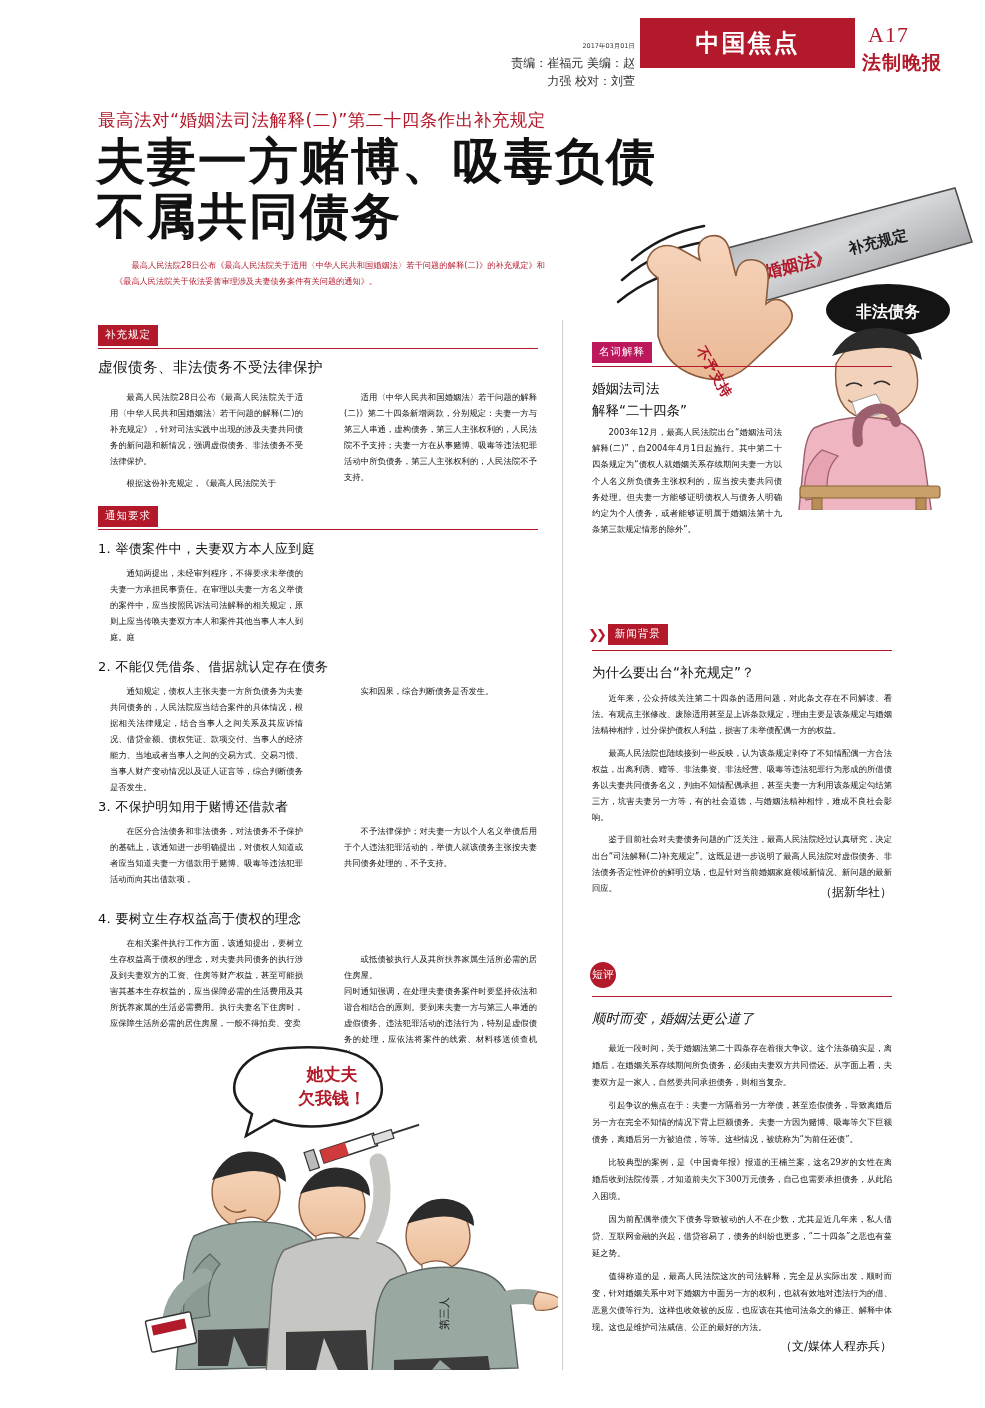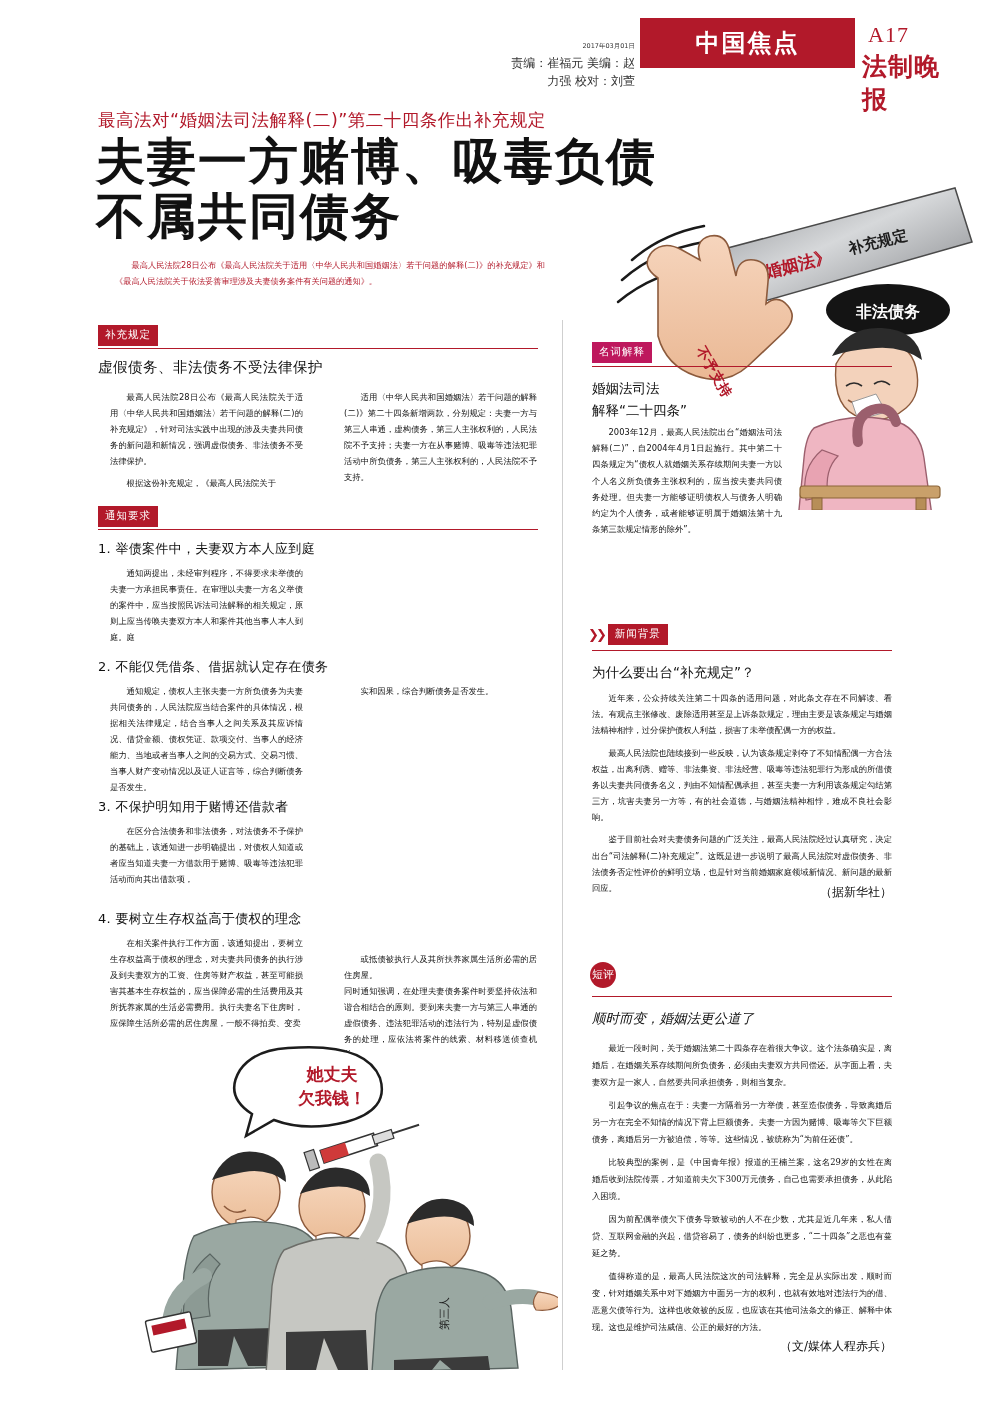--- a/index.html
+++ b/index.html
@@ -4,21 +4,21 @@
 <style>
   html,body{margin:0;padding:0;background:#fff;}
   body{width:985px;height:1408px;font-family:"DejaVu Sans","Liberation Sans",sans-serif;color:#111;position:relative;overflow:hidden;}
   .page{position:absolute;left:0;top:0;width:985px;height:1408px;background:#fff;}
 
   
   .masthead{position:absolute;left:640px;top:18px;width:310px;height:66px;}
   .mast-box{position:absolute;left:0;top:0;width:215px;height:50px;background:#b2192a;}
   .mast-title{position:absolute;left:0;top:0;width:215px;height:50px;line-height:50px;text-align:center;color:#fff;font-size:24px;font-weight:bold;letter-spacing:2px;font-family:"DejaVu Sans",sans-serif;}
   .mast-page{position:absolute;left:228px;top:4px;font-size:22px;color:#b2192a;font-family:"Liberation Serif",serif;letter-spacing:1px;}
-  .mast-sub{position:absolute;left:222px;top:32px;font-size:25px;color:#b2192a;font-weight:bold;letter-spacing:1px;}
+  .mast-sub{position:absolute;left:222px;top:32px;font-size:19px;color:#b2192a;font-weight:bold;letter-spacing:1px;}
   .mast-credit{position:absolute;left:-135px;top:36px;width:130px;text-align:right;font-size:12px;color:#333;line-height:1.5;}
   .mast-date{position:absolute;left:-105px;top:24px;width:100px;text-align:right;font-size:6.5px;color:#333;}
 
   
   .kicker{position:absolute;left:98px;top:108px;font-size:17.5px;color:#b2192a;letter-spacing:0.5px;white-space:nowrap;}
   .headline{position:absolute;left:96px;top:134px;width:620px;font-size:49px;font-weight:bold;line-height:1.13;letter-spacing:2px;color:#111;}
 
   .lede{position:absolute;left:115px;top:258px;width:430px;font-size:8.2px;line-height:1.95;color:#b2192a;text-align:justify;}
   .lede p{margin:0 0 5px 0;text-indent:2em;}
 
@@ -159,20 +159,23 @@
     <p>通知规定，债权人主张夫妻一方所负债务为夫妻共同债务的，人民法院应当结合案件的具体情况，根据相关法律规定，结合当事人之间关系及其应诉情况、借贷金额、债权凭证、款项交付、当事人的经济能力、当地或者当事人之间的交易方式、交易习惯、当事人财产变动情况以及证人证言等，综合判断债务是否发生。</p>
   </div>
   <div class="body-col" style="left:332px;top:684px;width:205px;">
     <p>实和因果，综合判断债务是否发生。</p>
   </div>
 
   <div class="qitem" style="left:98px;top:798px;width:440px;">3. 不保护明知用于赌博还借款者</div>
   <div class="body-col" style="left:98px;top:824px;width:205px;">
     <p>在区分合法债务和非法债务，对法债务不予保护的基础上，该通知进一步明确提出，对债权人知道或者应当知道夫妻一方借款用于赌博、吸毒等违法犯罪活动而向其出借款项，</p>
   </div>
+  <div class="body-col" style="left:332px;top:824px;width:205px;">
+    <p>不予法律保护；对夫妻一方以个人名义举债后用于个人违法犯罪活动的，举债人就该债务主张按夫妻共同债务处理的，不予支持。</p>
+  </div>
 
   <div class="qitem" style="left:98px;top:910px;width:440px;">4. 要树立生存权益高于债权的理念</div>
   <div class="body-col" style="left:98px;top:936px;width:205px;">
     <p>在相关案件执行工作方面，该通知提出，要树立生存权益高于债权的理念，对夫妻共同债务的执行涉及到夫妻双方的工资、住房等财产权益，甚至可能损害其基本生存权益的，应当保障必需的生活费用及其所抚养家属的生活必需费用。执行夫妻名下住房时，应保障生活所必需的居住房屋，一般不得拍卖、变卖</p>
   </div>
   <div class="body-col" style="left:332px;top:936px;width:205px;white-space:pre-line;">
     <p>或抵债被执行人及其所扶养家属生活所必需的居住房屋。
 同时通知强调，在处理夫妻债务案件时要坚持依法和谐合相结合的原则。要到来夫妻一方与第三人串通的虚假债务、违法犯罪活动的违法行为，特别是虚假债务的处理，应依法将案件的线索、材料移送侦查机关。</p>
   </div>
 

